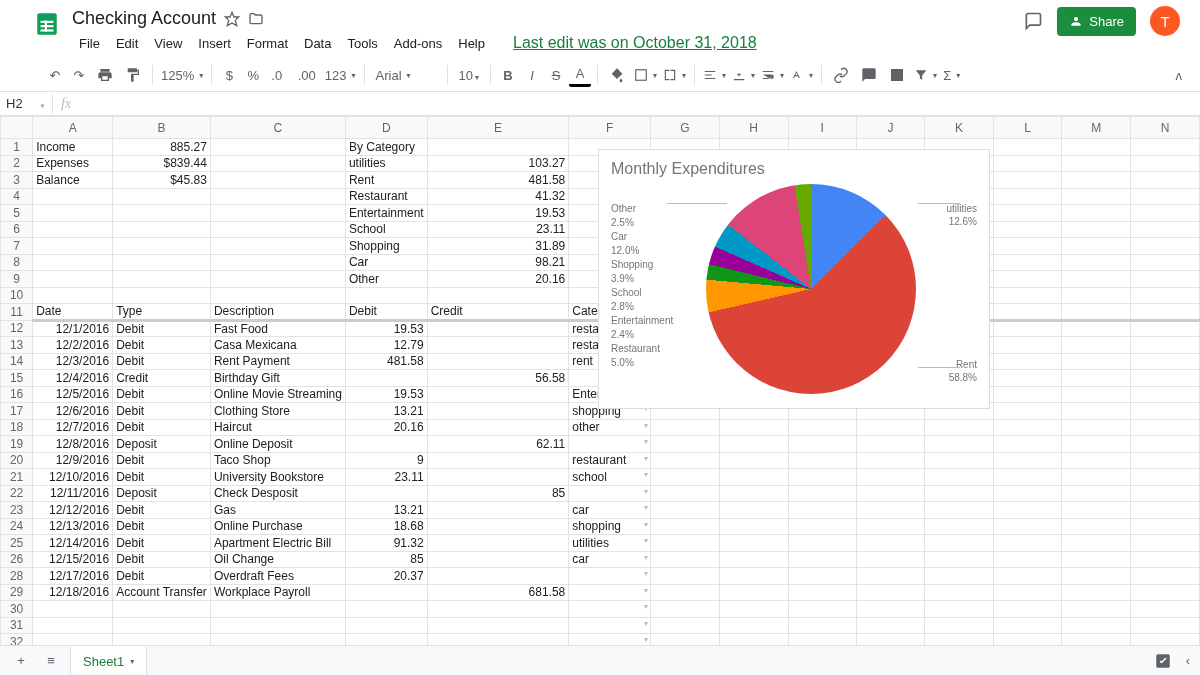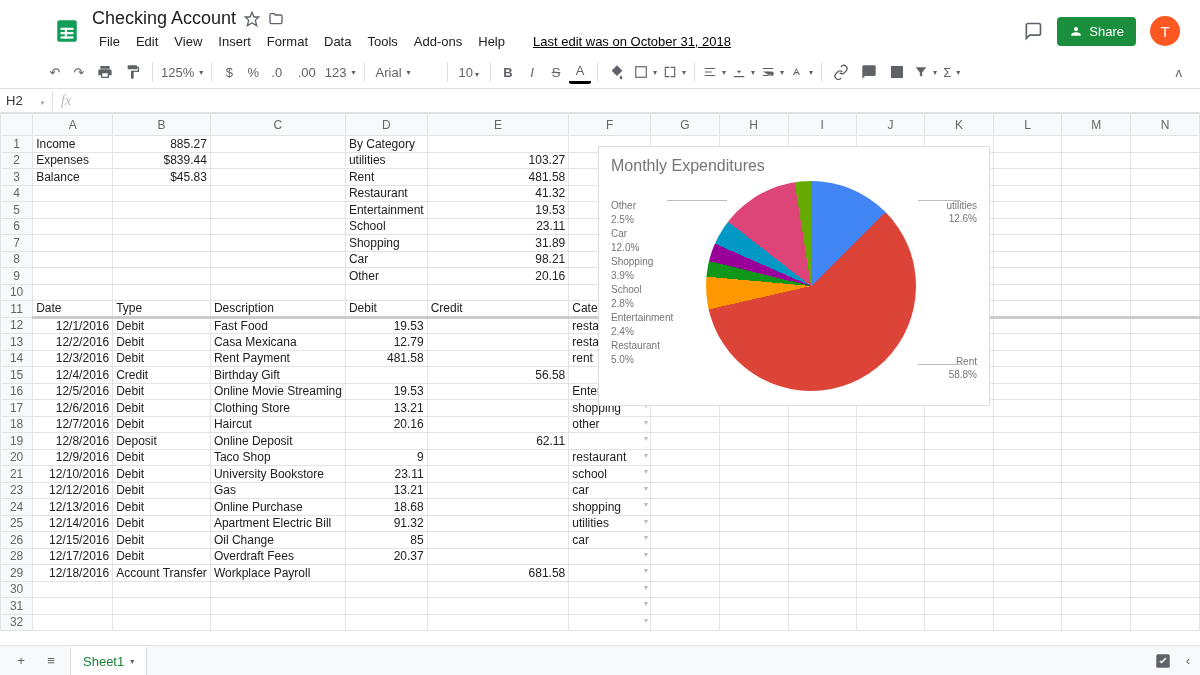--- a/index.html
+++ b/index.html
@@ -1,26 +1,26 @@
 <!DOCTYPE html>
 <html><head>
 <meta charset="utf-8">
 <style>
 * { box-sizing: border-box; margin: 0; padding: 0; }
 body { font-family: Arial, sans-serif; font-size: 13px; color: #202124; background: #fff; overflow: hidden; width: 1200px; height: 675px; position: relative; }
-.header { display: flex; align-items: center; padding: 6px 8px 0 24px; margin-left: 20px; }
+.header { display: flex; align-items: flex-start; padding: 6px 8px 0 24px; }
 .logo { width: 26px; height: 36px; display: flex; align-items: center; justify-content: center; margin: 0 6px 0 10px; }
 .logo svg { width: 26px; height: 26px; }
 .title-area { flex: 1; }
 .title-row { display: flex; align-items: center; gap: 8px; padding: 2px 0 0 6px; }
 .doc-title { font-size: 18px; color: #202124; }
 .star-icon, .folder-icon { color: #5f6368; cursor: pointer; }
 .menu-row { display: flex; align-items: center; gap: 2px; padding: 2px 0 4px 6px; font-size: 13px; color: #202124; }
 .menu-row span { padding: 3px 7px; cursor: pointer; border-radius: 3px; }
-.last-edit { color: #000000; text-decoration: underline; margin-left: 12px; font-size: 13px; }
+.last-edit { color: #15803d; text-decoration: underline; margin-left: 12px; font-size: 16px; }
 .header-right { display: flex; align-items: center; gap: 14px; padding-right: 12px; }
 .comment-icon { color: #5f6368; cursor: pointer; }
 .share-btn { background: #1a8e3c; color: #fff; padding: 7px 12px; border-radius: 4px; display: flex; align-items: center; gap: 6px; font-size: 13px; font-weight: 500; cursor: pointer; }
 .avatar { width: 30px; height: 30px; border-radius: 50%; background: #ff5722; color: #fff; display: flex; align-items: center; justify-content: center; font-weight: 500; font-size: 15px; }
 .toolbar { display: flex; align-items: center; padding: 4px 10px 4px 44px; border-bottom: 1px solid #e0e0e0; gap: 2px; color: #5f6368; font-size: 13px; }
 .tb-btn { padding: 4px 5px; cursor: pointer; border-radius: 2px; display: flex; align-items: center; justify-content: center; min-width: 22px; height: 24px; }
 .tb-sep { width: 1px; height: 20px; background: #e0e0e0; margin: 0 4px; }
 .tb-dd { display: flex; align-items: center; gap: 3px; padding: 3px 2px; cursor: pointer; }
 .tb-dd::after { content: "▾"; font-size: 8px; margin-left: 2px; color: #5f6368; }
 .font-box { border: 1px solid transparent; padding: 2px 4px; min-width: 70px; }
@@ -624,20 +624,37 @@
           <td class=""></td>
           <td class=""></td>
           <td class=""></td>
           <td class=""></td>
           <td class=""></td>
           <td class=""></td>
           <td class=""></td>
           <td class=""></td>
         </tr>
         <tr>
+          <th class="row-hdr">22</th>
+          <td class="ralign">12/11/2016</td>
+          <td class="">Deposit</td>
+          <td class="">Check Desposit</td>
+          <td class="ralign"></td>
+          <td class="ralign">85</td>
+          <td class=" dd-arrow"></td>
+          <td class=""></td>
+          <td class=""></td>
+          <td class=""></td>
+          <td class=""></td>
+          <td class=""></td>
+          <td class=""></td>
+          <td class=""></td>
+          <td class=""></td>
+        </tr>
+        <tr>
           <th class="row-hdr">23</th>
           <td class="ralign">12/12/2016</td>
           <td class="">Debit</td>
           <td class="">Gas</td>
           <td class="ralign">13.21</td>
           <td class="ralign"></td>
           <td class=" dd-arrow">car</td>
           <td class=""></td>
           <td class=""></td>
           <td class=""></td>

